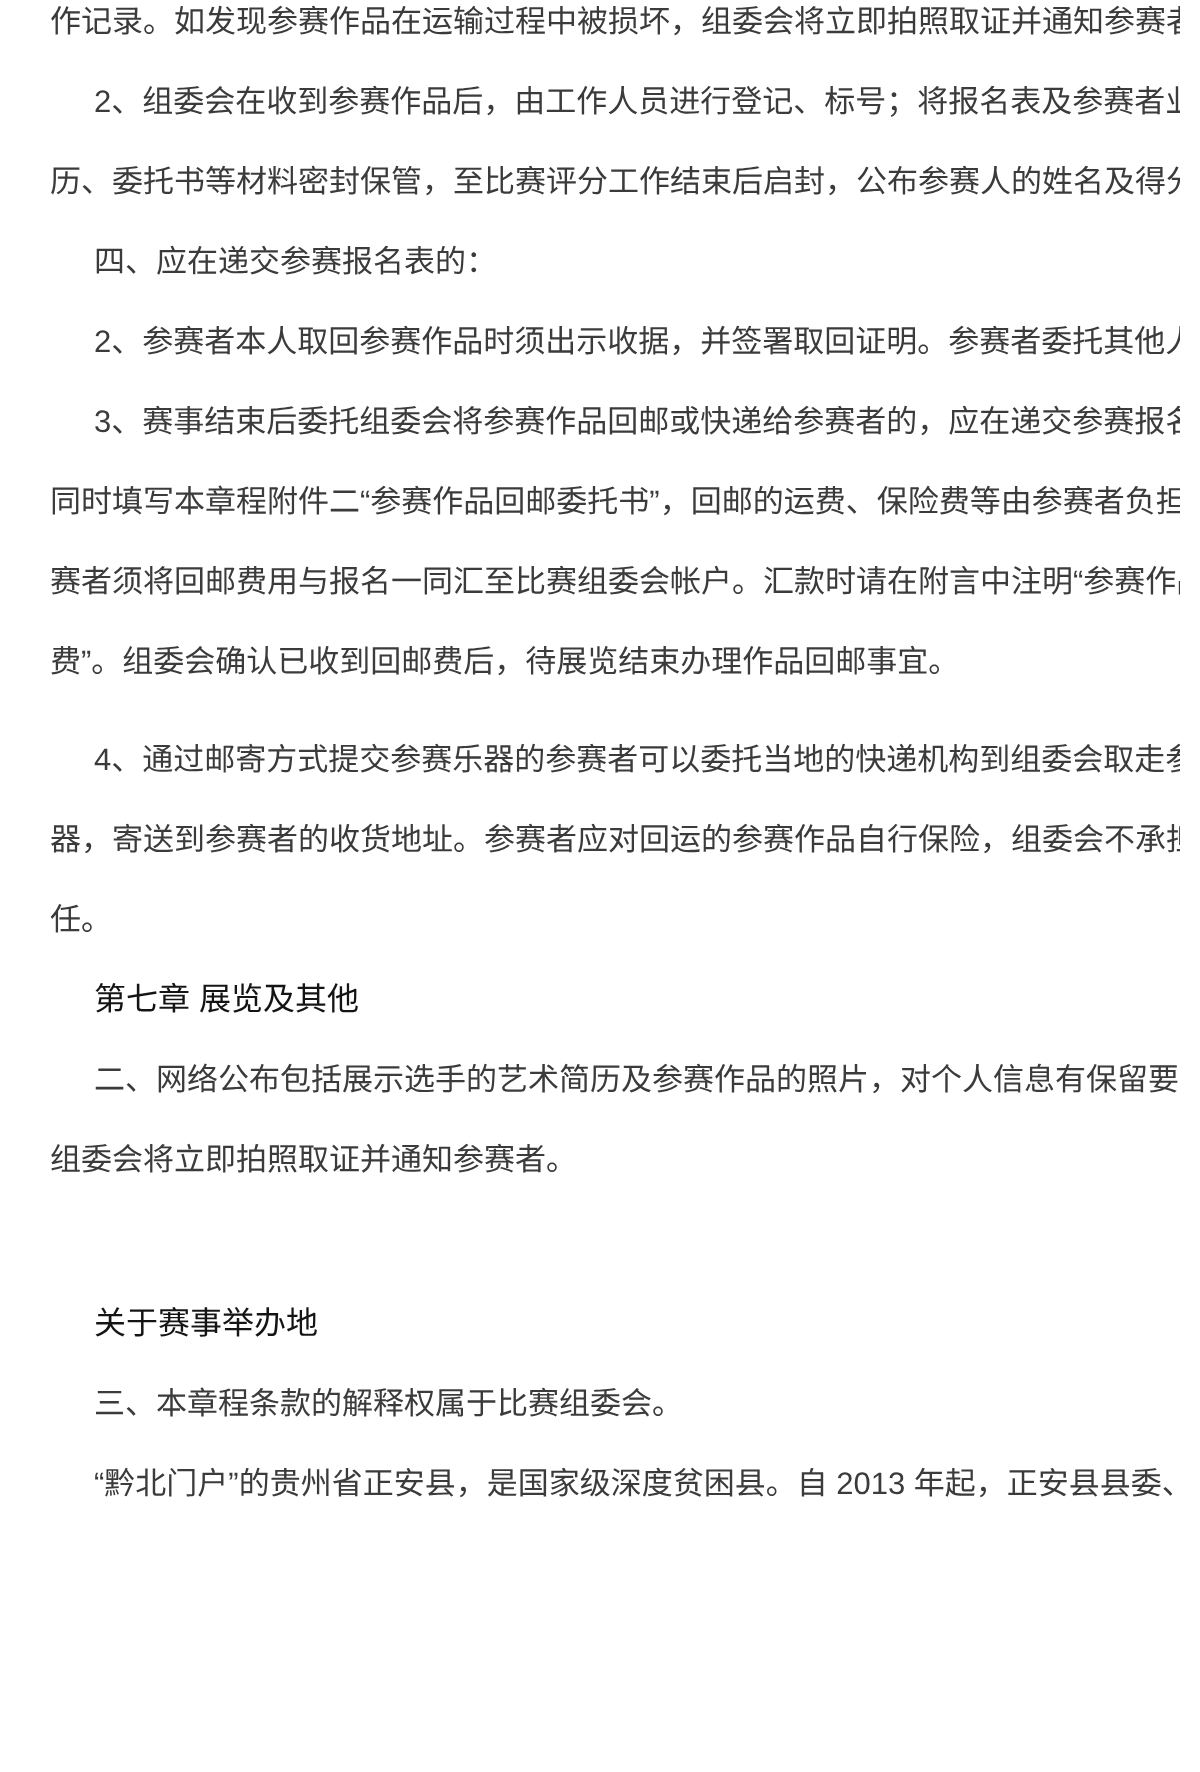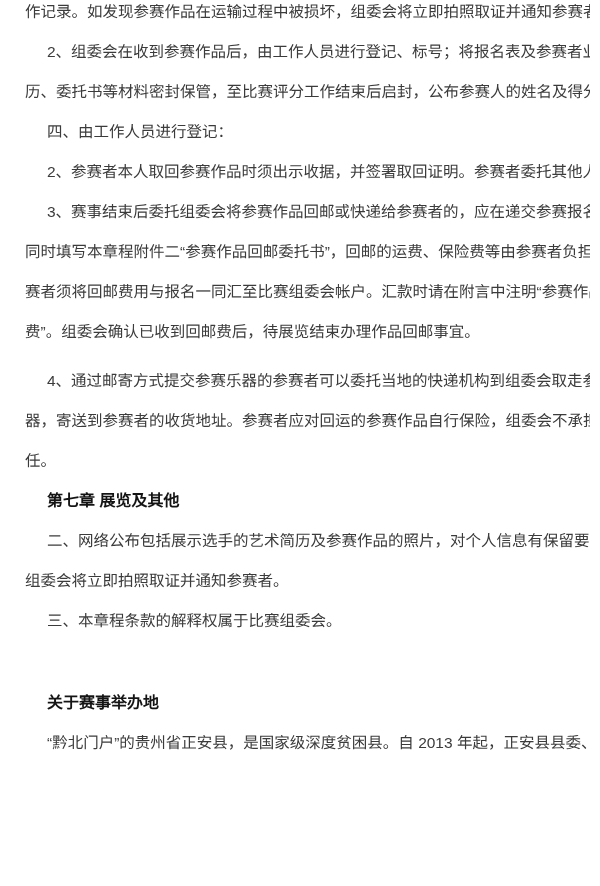--- a/index.html
+++ b/index.html
@@ -24,42 +24,42 @@
     line-height: 40px;
     text-align: left;
   }
   .line {
     height: 40px;
     white-space: nowrap;
     overflow: hidden;
   }
   .line.indent { padding-left: 22px; }
   .line.bold {
-    font-weight: bold;
+    font-weight: normal;
     color: var(--heading-text);
     font-size: 16px;
   }
   .line.gap-small { margin-top: 9px; }
   .line.gap-large { margin-top: 42px; }
 </style>
 </head>
 <body>
 
 <div class="doc">
     <div class="line">作记录。如发现参赛作品在运输过程中被损坏，组委会将立即拍照取证并通知参赛者。</div>
     <div class="line indent">2、组委会在收到参赛作品后，由工作人员进行登记、标号；将报名表及参赛者业务简</div>
     <div class="line">历、委托书等材料密封保管，至比赛评分工作结束后启封，公布参赛人的姓名及得分情况。</div>
-    <div class="line indent">四、由工作人员进行登记：</div>
+    <div class="line indent">四、应在递交参赛报名表的：</div>
     <div class="line indent">2、参赛者本人取回参赛作品时须出示收据，并签署取回证明。参赛者委托其他人代为</div>
     <div class="line indent">3、赛事结束后委托组委会将参赛作品回邮或快递给参赛者的，应在递交参赛报名表的</div>
     <div class="line">同时填写本章程附件二“参赛作品回邮委托书”，回邮的运费、保险费等由参赛者负担。参</div>
     <div class="line">赛者须将回邮费用与报名一同汇至比赛组委会帐户。汇款时请在附言中注明“参赛作品回邮</div>
     <div class="line">费”。组委会确认已收到回邮费后，待展览结束办理作品回邮事宜。</div>
     <div class="line indent gap-small">4、通过邮寄方式提交参赛乐器的参赛者可以委托当地的快递机构到组委会取走参赛乐</div>
     <div class="line">器，寄送到参赛者的收货地址。参赛者应对回运的参赛作品自行保险，组委会不承担相关责</div>
     <div class="line">任。</div>
     <div class="line indent bold">第七章 展览及其他</div>
     <div class="line indent">二、网络公布包括展示选手的艺术简历及参赛作品的照片，对个人信息有保留要求的参</div>
     <div class="line">组委会将立即拍照取证并通知参赛者。</div>
+    <div class="line indent bold gap-large">关于赛事举办地</div>
     <div class="line indent">三、本章程条款的解释权属于比赛组委会。</div>
-    <div class="line indent bold gap-large">关于赛事举办地</div>
     <div class="line indent">“黔北门户”的贵州省正安县，是国家级深度贫困县。自 2013 年起，正安县县委、县</div>
   </div>
 
 </body></html>

